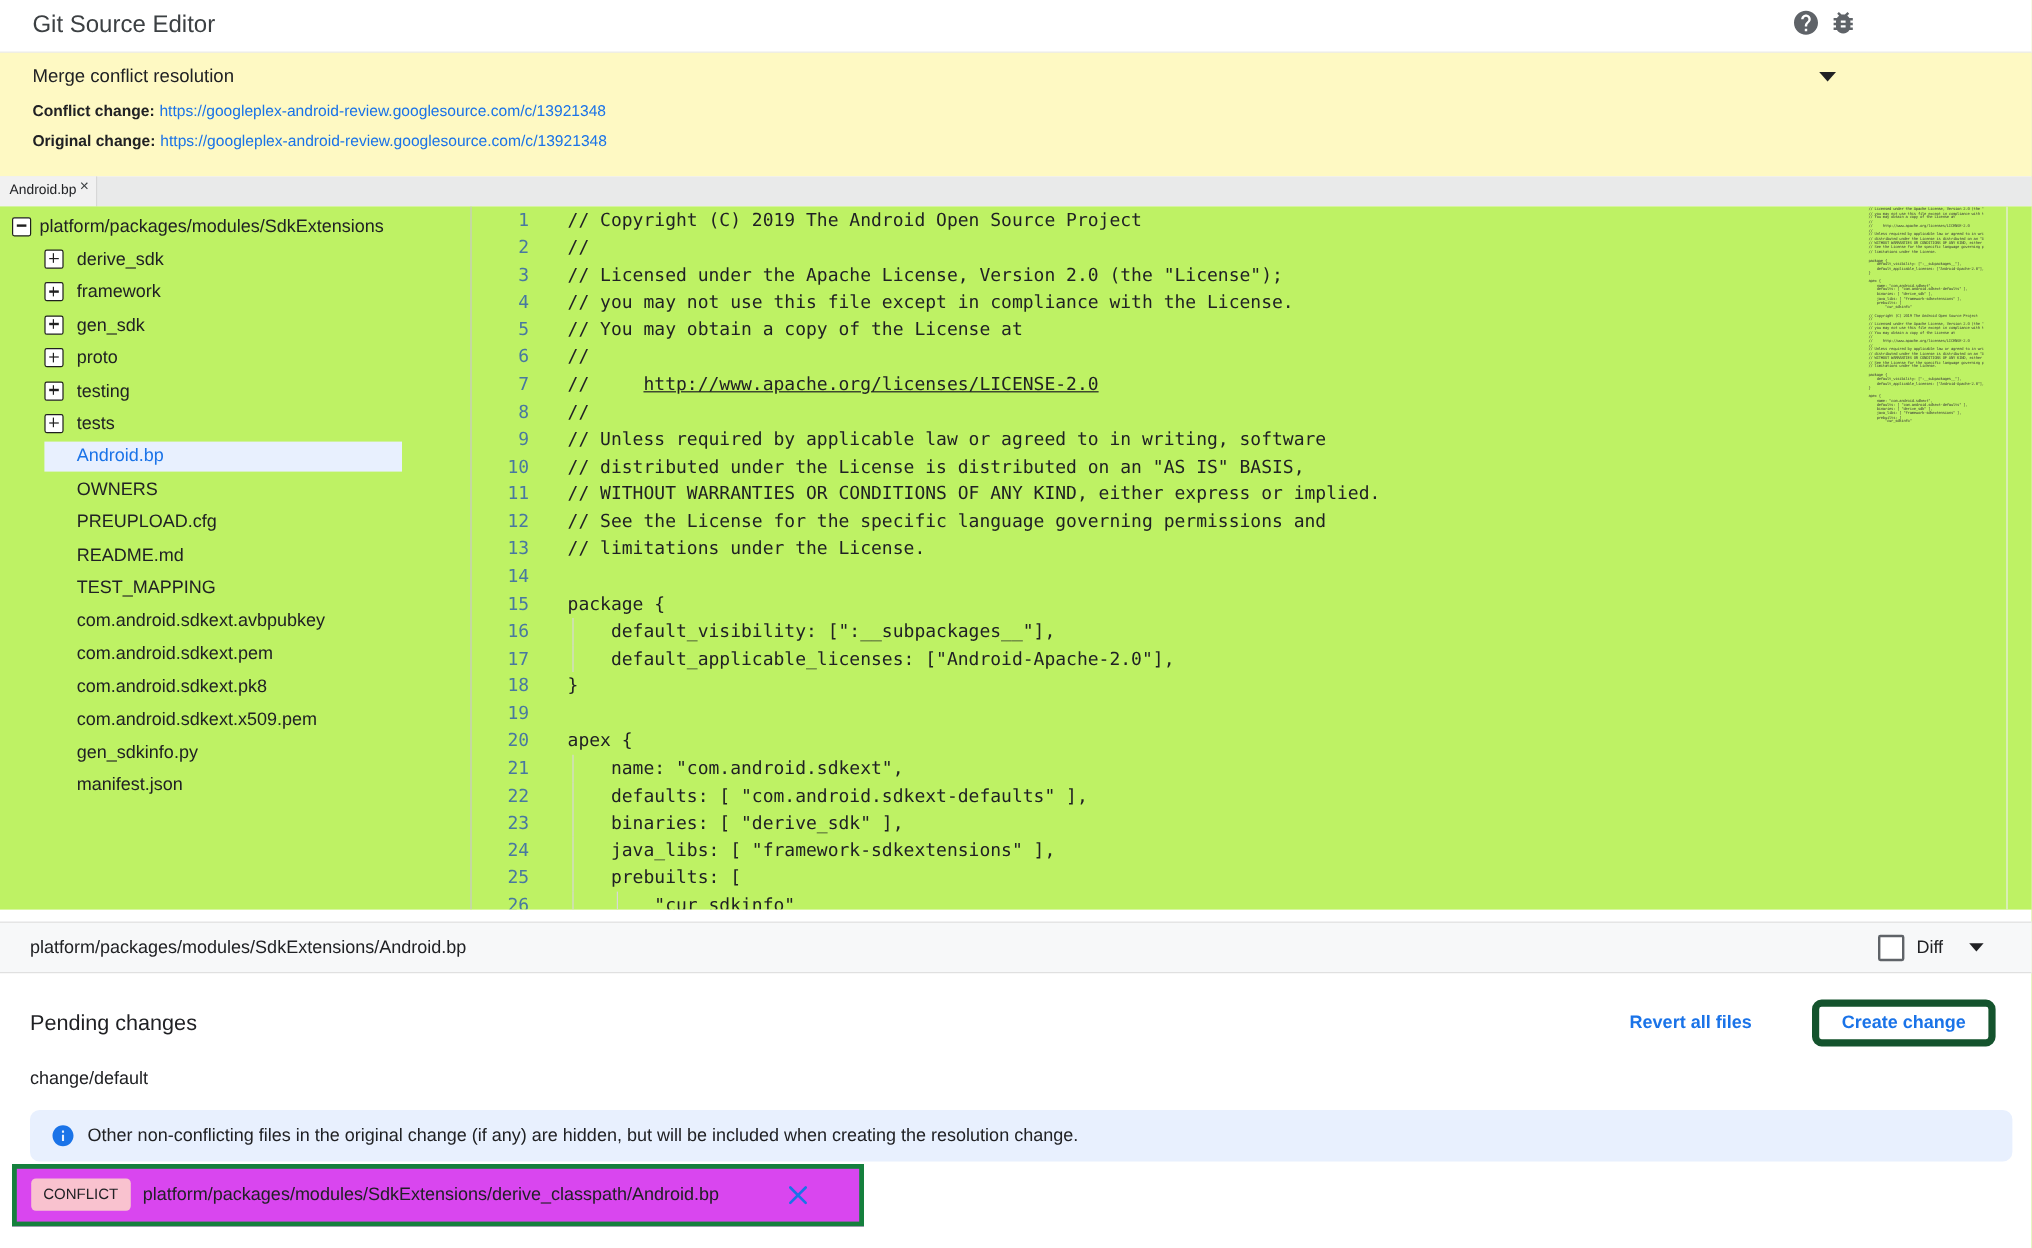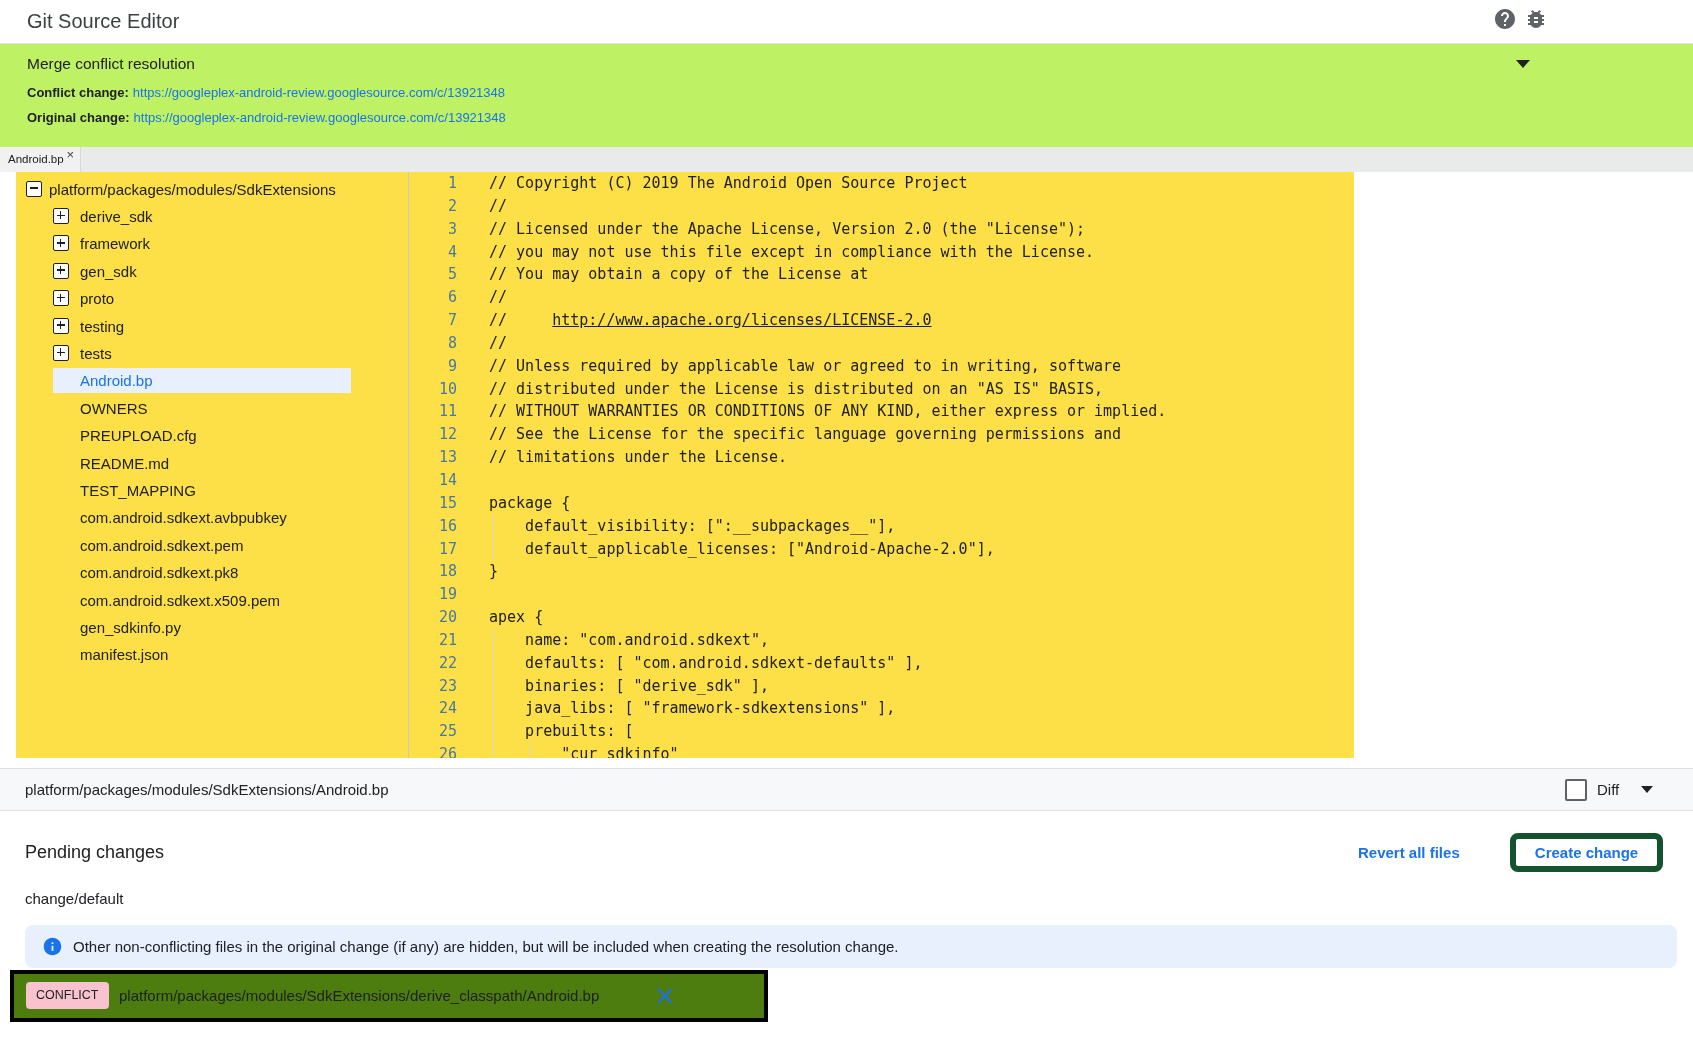--- a/index.html
+++ b/index.html
@@ -8,34 +8,34 @@
     background:#fff;font-family:"Liberation Sans",sans-serif;color:#202124;
     -webkit-font-smoothing:antialiased;
   }
   
   .header{position:absolute;left:0;top:0;width:1693px;height:43px;background:#fff;border-bottom:1px solid #e6e6e6;}
   .header-title{position:absolute;left:27px;top:0;line-height:43px;font-size:20px;font-weight:500;color:#3c4043;}
   .hicon{position:absolute;top:7px;width:24px;height:24px;cursor:pointer;}
   .hicon svg{width:24px;height:24px;fill:#5f6368;}
   .help-ic{left:1493px;} .bug-ic{left:1524px;}
   
-  .panel{position:absolute;left:0;top:44px;width:1693px;height:103px;background:#bef264;}
+  .panel{position:absolute;left:0;top:44px;width:1693px;height:103px;background:#fef9c3;}
   .panel-title{position:absolute;left:27px;top:11px;font-size:15.5px;color:#202124;}
   .panel-row{position:absolute;left:27px;font-size:13px;color:#202124;font-weight:700;}
   .row1{top:41px;} .row2{top:66px;}
   .panel-row a{font-weight:400;color:#1a73e8;text-decoration:none;margin-left:4px;margin-top:28px;}
   .panel-caret{position:absolute;left:1516px;top:16px;width:0;height:0;
     border-left:7px solid transparent;border-right:7px solid transparent;border-top:8px solid #202124;cursor:pointer;}
   
   .tabstrip{position:absolute;left:0;top:147px;width:1693px;height:25px;background:#e9eaea;}
   .tab{position:absolute;left:0;top:0;height:25px;width:80px;background:#f1f1f1;border-right:1px solid #d7d7d7;cursor:pointer;}
   .tab-label{position:absolute;left:8px;top:0;line-height:25px;font-size:11.5px;color:#202124;}
   .tab-close{position:absolute;right:6px;top:1px;font-size:13px;color:#3c4043;line-height:13px;cursor:pointer;}
   
-  .main{position:absolute;left:16px;top:172px;width:1338px;height:586px;background:#fde047;overflow:hidden;}
+  .main{position:absolute;left:0;top:172px;width:1693px;height:586px;background:#bef264;overflow:hidden;}
   .tree{position:absolute;left:0;top:0;width:392px;height:586px;overflow:hidden;padding-top:3px;box-sizing:border-box;}
   .trow{position:relative;height:27.4px;font-size:15px;color:#202124;cursor:pointer;}
   .trow .lbl{position:absolute;top:50%;transform:translateY(-50%);white-space:nowrap;}
   .trow.root .lbl{left:33px;}
   .trow.folder .lbl{left:64px;}
   .trow.file .lbl{left:64px;}
   .trow.selected .hl{position:absolute;left:37px;top:1px;width:298px;height:25.4px;background:#e8f0fe;}
   .trow.selected .lbl{color:#1a73e8;}
   .expander{position:absolute;top:50%;transform:translateY(-50%);width:14px;height:14px;border:1.5px solid #1f1f1f;border-radius:2px;background:#fff;}
   .trow.root .expander{left:10px;} .trow.folder .expander{left:37px;}
@@ -66,21 +66,21 @@
   .branch{position:absolute;left:25px;top:890px;font-size:15px;color:#202124;}
   .revert-btn{position:absolute;left:1352px;top:840px;height:24px;line-height:24px;font-size:15px;font-weight:700;color:#1a73e8;background:none;border:none;cursor:pointer;font-family:inherit;}
   .create-btn{position:absolute;left:1510px;top:833px;width:153px;height:39px;background:#fff;border:6px solid #14532d;border-radius:8px;
     font-size:15px;font-weight:700;color:#1a73e8;cursor:pointer;font-family:inherit;}
   
   .banner{position:absolute;left:25px;top:925px;width:1640px;height:43px;background:#e8f0fe;border-radius:8px;padding-left:12px;}
   .banner-icon{position:absolute;left:17px;top:11px;width:21px;height:21px;}
   .banner-icon svg{width:21px;height:21px;fill:#1a73e8;}
   .banner-text{position:absolute;left:48px;top:0;line-height:43px;font-size:15px;color:#202124;}
   
-  .conflict-box{position:absolute;left:10px;top:970px;width:702px;height:44px;border:4px solid #000000;background:#4d7c0f;padding-left:48px;}
+  .conflict-box{position:absolute;left:10px;top:970px;width:702px;height:44px;border:4px solid #15803d;background:#d946ef;}
   .conflict-badge{position:absolute;left:12px;top:8px;height:27px;line-height:27px;padding:0 10px;background:#f9c2cf;border-radius:4px;
     font-size:12.5px;font-weight:500;color:#202124;}
   .conflict-path{position:absolute;left:105px;top:0;line-height:44px;font-size:15px;color:#202124;}
   .conflict-x{position:absolute;left:640px;top:11px;width:22px;height:22px;cursor:pointer;}
   .conflict-x svg{width:22px;height:22px;stroke:#1a73e8;stroke-width:2.4;stroke-linecap:round;}
 </style>
 </head>
 <body>
 
 <div class="header">

